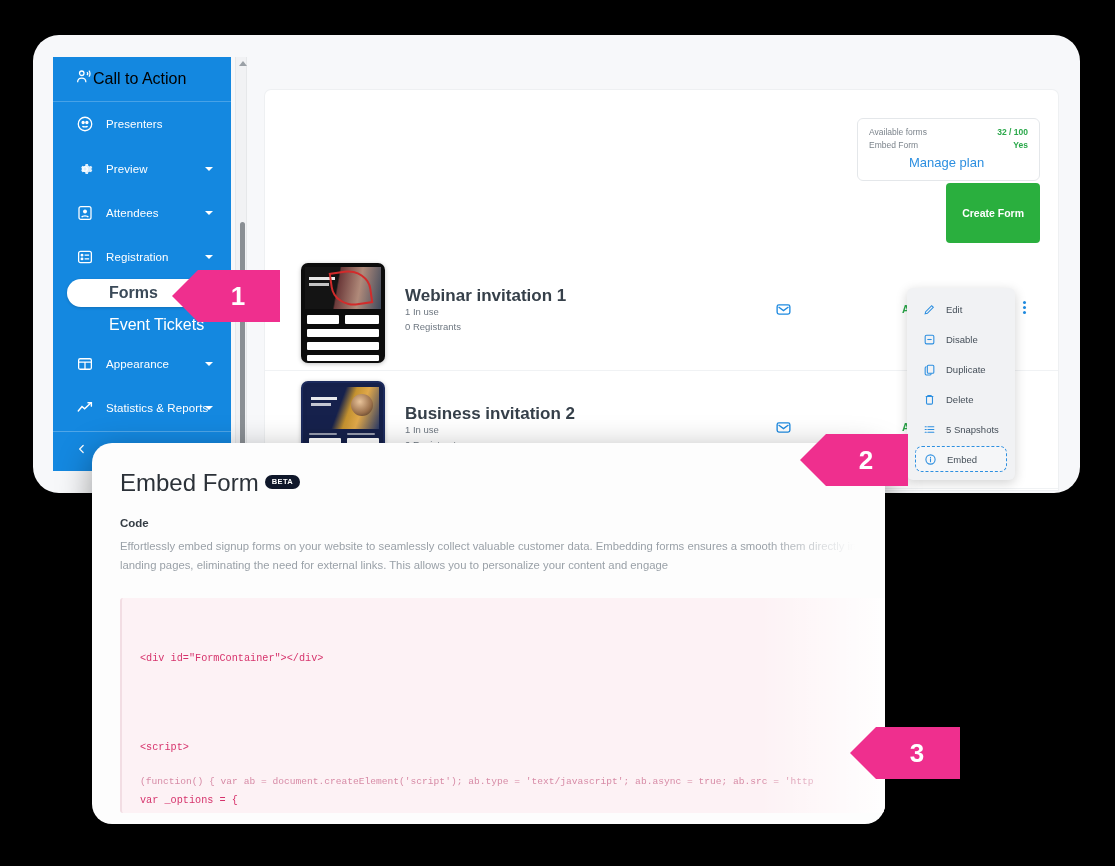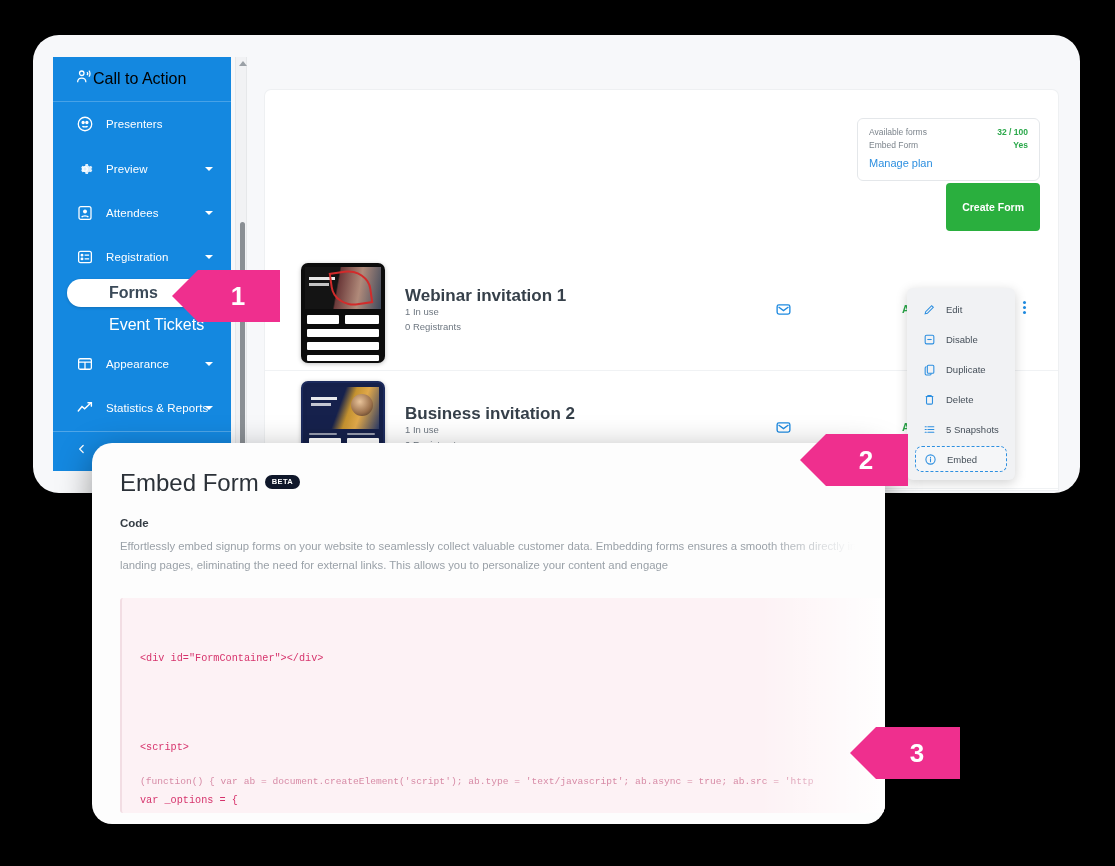--- a/index.html
+++ b/index.html
@@ -132,30 +132,30 @@
     right: 18px; top: 28px;
     width: 183px;
     border: 1px solid #e4e7ea;
     border-radius: 6px;
     background: #fff;
     padding: 8px 11px 9px 11px;
   }
   .plan-row { display: flex; justify-content: space-between; align-items: baseline; margin-bottom: 3px; }
   .plan-key { font-size: 8.5px; color: #7c848c; }
   .plan-val { font-size: 8.5px; font-weight: 700; color: #2aa84a; }
-  .plan-link { font-size: 11px; color: #2d8fe0; margin-top: 2px; display: inline-block; cursor: pointer; }
+  .plan-link { font-size: 13px; color: #2d8fe0; margin-top: 2px; display: inline-block; cursor: pointer; margin-left: 40px; }
 
   .create-btn {
     position: absolute;
     right: 18px; top: 93px;
     background: #2aaf3e;
     color: #fff;
     font-size: 10.5px;
     font-weight: 700;
-    padding: 18px 16px;
+    padding: 24px 16px;
     border: none;
     border-radius: 4px;
     cursor: pointer;
   }
 
   
   .tbl-head {
     position: absolute;
     left: 0; top: 133px;
     width: 100%; height: 30px;

